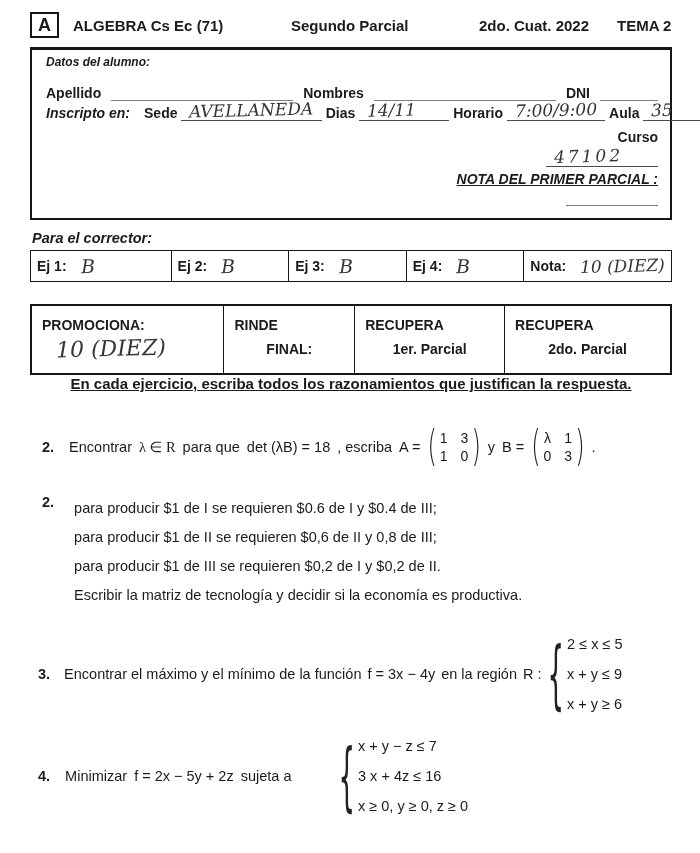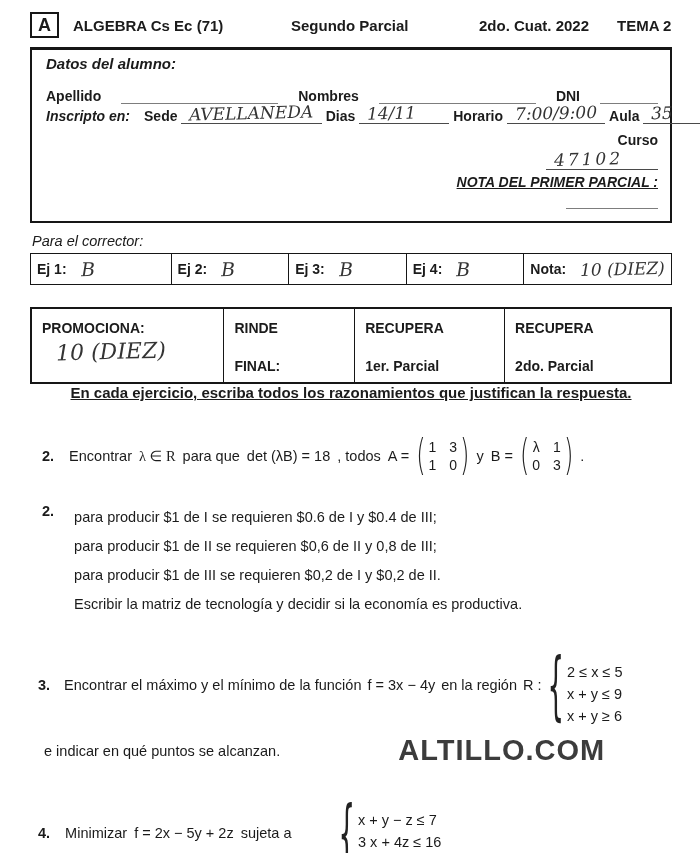--- a/index.html
+++ b/index.html
@@ -12,49 +12,49 @@
 
   
   .hdr{display:flex;align-items:center;font-weight:bold;font-size:15px;margin-top:2px;}
   .letter-box{border:2px solid #161616;padding:0 6px;font-size:18px;line-height:22px;margin-right:14px;}
   .hdr .course{width:218px;}
   .hdr .exam{width:188px;}
   .hdr .term{width:138px;}
 
   
   .stu-box{border:2px solid #161616;border-top-width:3px;margin-top:9px;padding:5px 12px 12px 14px;font-size:14px;}
-  .stu-title{font-weight:bold;font-style:italic;font-size:15px;}
-  .stu-row1{display:flex;align-items:flex-end;margin-top:16px;gap:20px;text-align:right;}
+  .stu-title{font-weight:bold;font-style:italic;font-size:12px;}
+  .stu-row1{display:flex;align-items:flex-end;margin-top:16px;gap:10px;text-align:right;}
   .stu-row1 b{white-space:nowrap;}
   .blank{display:inline-block;border-bottom:1.5px solid #7d7d7d;height:14px;}
   .fill{flex:1;}
   .stu-row2{display:flex;align-items:flex-end;margin-top:2px;gap:4px;}
   .stu-row3{display:flex;align-items:flex-end;margin-top:8px;gap:4px;padding-left:74px;flex-direction:column;}
   .lbl-i{font-weight:bold;font-style:italic;white-space:nowrap;}
   .lbl-b{font-weight:bold;white-space:nowrap;}
   .hw{font-family:"DejaVu Serif",serif;font-style:italic;color:#343434;display:inline-block;
       font-size:17px;line-height:15px;transform:rotate(-1.5deg);white-space:nowrap;}
   .hw-under{border-bottom:1.5px solid #4a4a4a;padding:0 8px 1px 8px;display:inline-block;}
   .nota-label{font-weight:bold;font-style:italic;text-decoration:underline;white-space:nowrap;margin-left:64px;}
 
   
-  .corr-title{font-weight:normal;font-style:italic;font-size:14.5px;margin:10px 0 4px 2px;}
+  .corr-title{font-weight:bold;font-style:italic;font-size:14.5px;margin:10px 0 4px 2px;}
   .ej-row{display:flex;border:1.5px solid #161616;height:30px;font-size:14px;}
   .ej-cell{display:flex;align-items:center;border-right:1.5px solid #161616;padding:0 6px;flex:1;}
   .ej-cell:last-child{border-right:none;overflow:visible;}
   .ej-cell .ej-lbl{font-weight:bold;margin-right:14px;}
   .ej-cell .hw{font-size:19px;}
   .ej-cell-first{flex:1.22;}
 
   
   .promo{display:grid;grid-template-columns:30% 20.5% 23.5% 26%;border:2px solid #161616;margin-top:22px;font-size:14px;}
   .promo-cell{border-left:1.5px solid #161616;padding:11px 10px 8px 10px;min-height:48px;}
   .promo-cell:first-child{border-left:none;}
   .promo-cell .line1{font-weight:bold;}
-  .promo-cell .line2{font-weight:bold;margin-top:22px;}
+  .promo-cell .line2{font-weight:bold;margin-top:8px;text-align:center;}
   .promo-hw{margin:8px 0 0 14px;font-size:22px;}
 
   
   .instruction{text-align:center;font-weight:bold;font-size:15px;text-decoration:underline;}
 
   
   .ex{font-size:14.5px;}
   .ex-num{font-weight:bold;margin-right:8px;}
   .ex1{display:flex;align-items:center;gap:7px;margin:38px 0 0 12px;flex-wrap:nowrap;}
   .math{font-family:"Liberation Serif",serif;}
@@ -63,21 +63,21 @@
           font-family:"DejaVu Sans",sans-serif;color:#222;}
   .mgrid{display:inline-grid;grid-template-columns:auto auto;column-gap:13px;row-gap:2px;
          text-align:center;padding:0 3px;font-size:14px;}
   .ex2{margin:30px 0 0 12px;}
   .ex2-head{display:flex;}
   .ex2 .ex-lines div{line-height:29px;}
   .ex2 .ex-lines .indent{padding-left:12px;}
   .sys{display:inline-flex;align-items:center;}
   .brace{display:inline-block;font-size:26px;font-weight:400;transform:scaleY(2.9);transform-origin:center;
          font-family:"DejaVu Sans",sans-serif;color:#222;margin-right:3px;}
-  .cons{display:inline-flex;flex-direction:column;gap:6px;font-size:14.5px;margin-top:19px;}
+  .cons{display:inline-flex;flex-direction:column;gap:14px;font-size:14.5px;}
   .ex3{display:flex;align-items:center;gap:6px;margin:26px 0 0 8px;}
   .ex3-footer{display:flex;align-items:center;margin:10px 0 0 14px;}
   .watermark{font-weight:bold;font-size:29px;letter-spacing:1px;color:#3c3c3c;margin-left:118px;}
   .ex4{display:flex;align-items:center;gap:7px;margin:26px 0 0 8px;}
   .ex4 .sys{margin-left:40px;}
   .ex4-footer{margin:16px 0 0 14px;}
 </style>
 </head>
 <body>
 
@@ -167,21 +167,21 @@
   </div>
 
   <div class="instruction">En cada ejercicio, escriba todos los razonamientos que justifican la respuesta.</div>
 
   <div class="ex ex1">
     <span class="ex-num">2.</span>
     <span>Encontrar</span>
     <span class="math">λ ∈ R</span>
     <span>para que</span>
     <span>det (λB) = 18</span>
-    <span>, todos</span>
+    <span>, escriba</span>
     <span>A =</span>
     <span class="matrix">
       <span class="mparen">(</span>
       <span class="mgrid">
         <span>1</span>
         <span>3</span>
         <span>1</span>
         <span>0</span>
       </span>
       <span class="mparen">)</span>
@@ -221,24 +221,20 @@
     <span>R :</span>
     <span class="sys">
       <span class="brace">{</span>
       <span class="cons">
         <span>2 ≤ x ≤ 5</span>
         <span>x + y ≤ 9</span>
         <span>x + y ≥ 6</span>
       </span>
     </span>
   </div>
-  <div class="ex ex3-footer">
-    <span>e indicar en qué puntos se alcanzan.</span>
-    <span class="watermark">ALTILLO.COM</span>
-  </div>
 
   <div class="ex ex4">
     <span class="ex-num">4.</span>
     <span>Minimizar</span>
     <span>f = 2x − 5y + 2z</span>
     <span>sujeta a</span>
     <span class="sys">
       <span class="brace">{</span>
       <span class="cons">
         <span>x + y − z ≤ 7</span>

